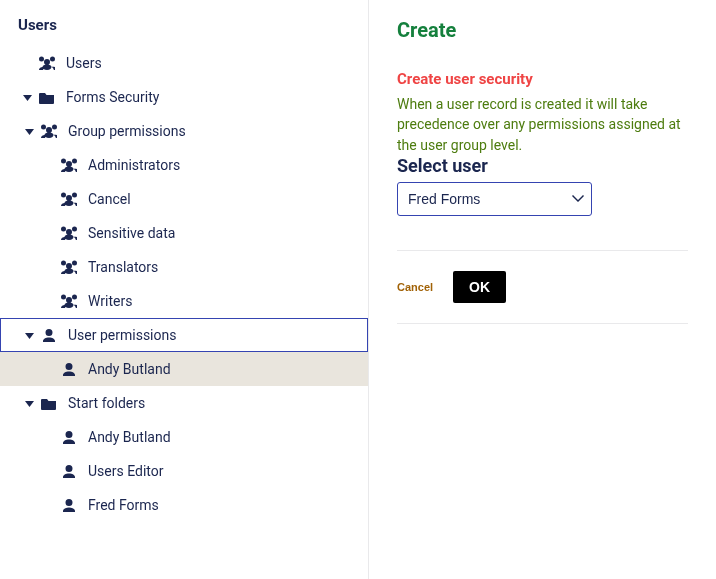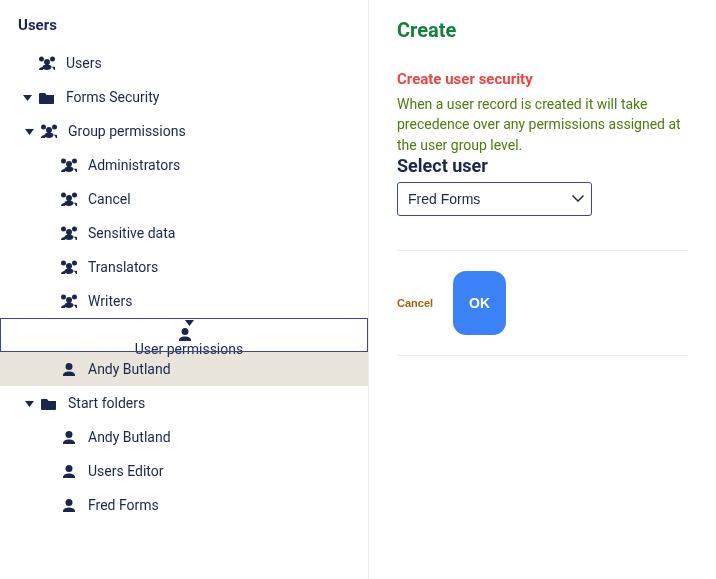--- a/index.html
+++ b/index.html
@@ -29,21 +29,20 @@
     display: flex;
     align-items: center;
     height: 34px;
     padding-right: 10px;
     cursor: pointer;
     white-space: nowrap;
   }
   .tree-row.outlined {
     outline: 1px solid #3544b1;
     outline-offset: -1px;
-    flex-direction: column;
   }
   .tree-row.selected {
     background: #e9e5dd;
   }
   .caret {
     width: 18px;
     display: flex;
     align-items: center;
     justify-content: center;
     flex-shrink: 0;
@@ -127,27 +126,27 @@
   .btn-cancel {
     background: none;
     border: none;
     color: #a16207;
     font-size: 11px;
     cursor: pointer;
     padding: 0;
     font-weight: bold;
   }
   .btn-ok {
-    background: #3b82f6;
+    background: #000000;
     border: none;
     color: #fff;
     font-weight: 700;
     font-size: 14px;
-    padding: 24px 16px;
-    border-radius: 13px;
+    padding: 8px 16px;
+    border-radius: 2px;
     cursor: pointer;
   }
 </style>
 </head>
 <body>
 
 <svg width="0" height="0" style="position:absolute">
   <defs>
     <g id="i-users">
       <path d="M5 6a3 3 0 1 1 6 0 3 3 0 0 1-6 0zm-5 8c0-2.2 2.7-3.3 5.3-3.3.3 0 .6 0 .9.1A5.3 5.3 0 0 0 4 14H0zm8 0c-3 0-4.5-1.5-4.5-3 0-1.3 1.8-2.5 4.5-2.5s4.5 1.2 4.5 2.5c0 1.5-1.5 3-4.5 3zm4.7-3.2c.3 0 .6-.1.9-.1 2.6 0 5.3 1.1 5.3 3.3h-4a5.3 5.3 0 0 0-2.2-3.2zM11 3a2.5 2.5 0 1 1 5 0 2.5 2.5 0 0 1-5 0zM0 3a2.5 2.5 0 1 1 5 0A2.5 2.5 0 0 1 0 3z"></path>

